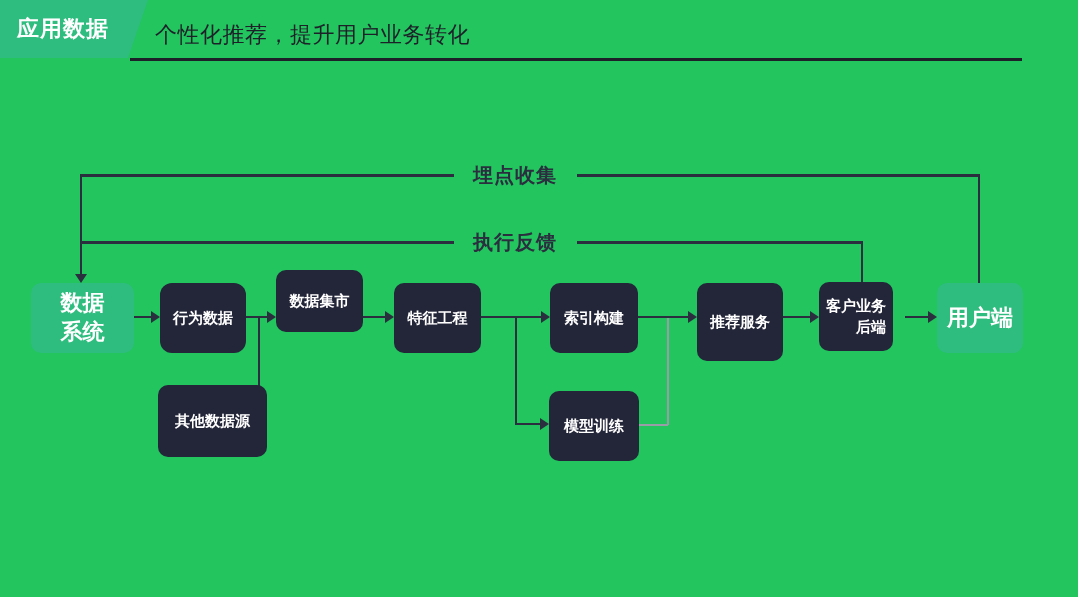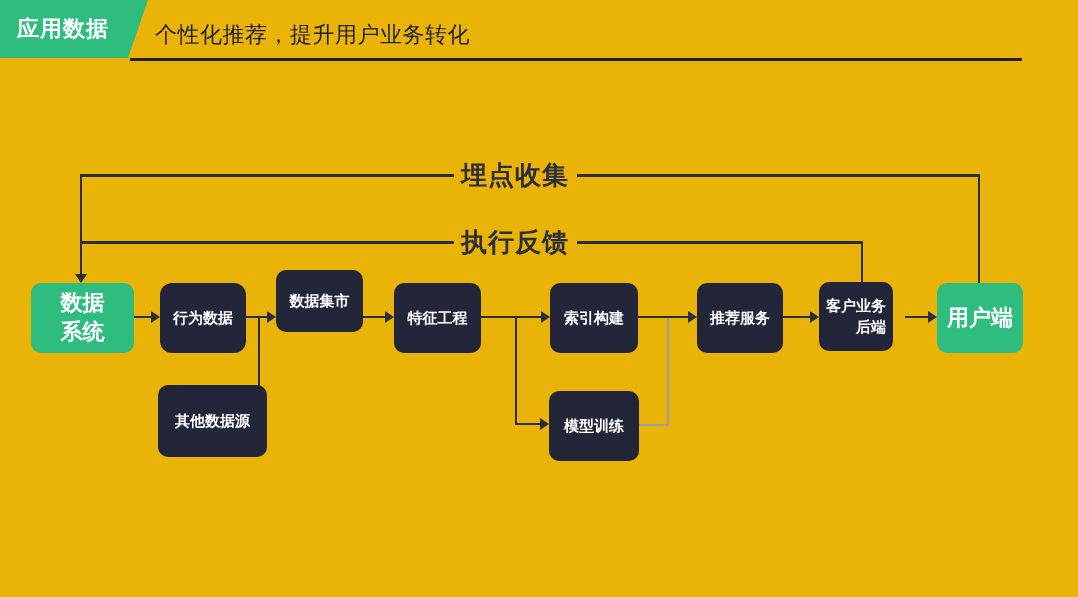--- a/index.html
+++ b/index.html
@@ -4,21 +4,21 @@
 <style>
   :root{
     --green:#2ebd7e;
     --node:#232539;
     --line:#2b2e3f;
     --ink:#1e2029;
     --gray:#9a9da8;
   }
   *{margin:0;padding:0;box-sizing:border-box;}
   body{background:#fff;font-family:"Liberation Sans","DejaVu Sans",sans-serif;}
-  .slide{position:relative;width:1078px;height:597px;background:#eab308;overflow:hidden;}
+  .slide{position:relative;width:1078px;height:597px;background:#22c55e;overflow:hidden;}
 
   
   .badge{
     position:absolute;left:0;top:0;width:148px;height:58px;
     background:var(--green);
     clip-path:polygon(0 0,148px 0,128px 58px,0 58px);
     display:flex;align-items:center;
   }
   .badge-text{color:#fff;font-size:22px;font-weight:bold;padding-left:17px;letter-spacing:1px;}
   .page-title{
@@ -45,21 +45,21 @@
     border-top:6px solid transparent;border-bottom:6px solid transparent;
     border-left:9px solid var(--line);
   }
   .arrow-down{
     position:absolute;width:0;height:0;
     border-left:6px solid transparent;border-right:6px solid transparent;
     border-top:9px solid var(--line);
   }
   .flow-label{
     position:absolute;width:140px;height:34px;line-height:34px;text-align:center;
-    font-size:26px;font-weight:600;color:var(--line);letter-spacing:1px;
+    font-size:20px;font-weight:600;color:var(--line);letter-spacing:1px;
   }
 </style>
 </head>
 <body>
 
 <div class="slide">
 
   <div>
     <div class="badge">
       <span class="badge-text">应用数据</span>
@@ -128,21 +128,21 @@
     </div>
 
     <div class="node" style="left:394px;top:283px;width:87px;height:70px;">
       <span>特征工程</span>
     </div>
 
     <div class="node" style="left:550px;top:283px;width:88px;height:70px;">
       <span>索引构建</span>
     </div>
 
-    <div class="node" style="left:697px;top:283px;width:86px;height:70px;">
+    <div class="node" style="left:697px;top:283px;width:86px;height:78px;">
       <span>推荐服务</span>
     </div>
 
     <div class="node" style="left:819px;top:282px;width:74px;height:69px;text-align:right;">
       <span>客户业务
 后端</span>
     </div>
 
     <div class="node green big" style="left:937px;top:283px;width:86px;height:70px;">
       <span>用户端</span>

